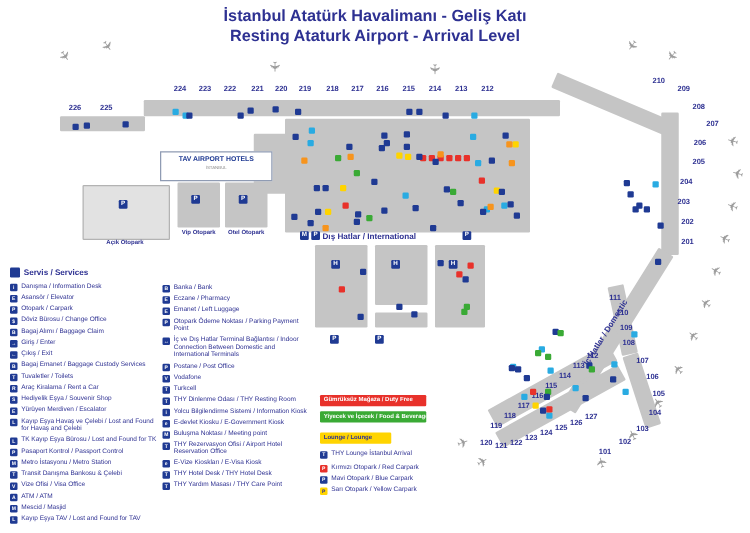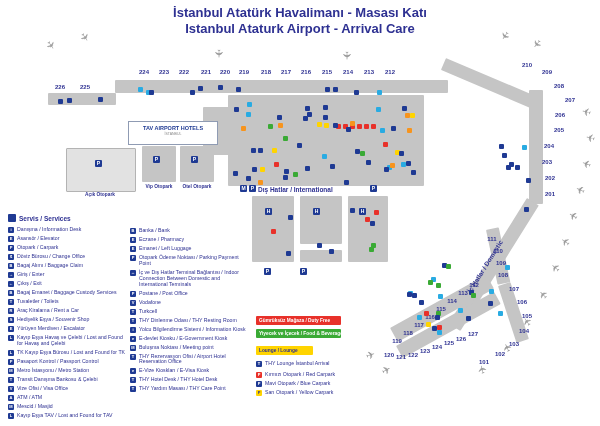--- a/index.html
+++ b/index.html
@@ -37,22 +37,22 @@
   .p-red{background:#e8312a;}
   .p-blue{background:#1f3a93;}
   .p-yellow{background:#ffd400;color:#2e3192;}
 </style>
 </head>
 <body>
 
 <div class="canvas">
 
   <div class="title">
-    <div>İstanbul Atatürk Havalimanı - Masası Katı</div>
-    <div>Istanbul Ataturk Airport - Arrival Care</div>
+    <div>İstanbul Atatürk Havalimanı - Geliş Katı</div>
+    <div>Resting Ataturk Airport - Arrival Level</div>
   </div>
 
   <div id="map-layer">
 
     <div class="bld" style="left:48px;top:93px;width:68px;height:12px"></div>
     <div class="bld" style="left:115px;top:80px;width:333px;height:13px"></div>
     <div class="bld" style="left:228px;top:95px;width:196px;height:91px"></div>
     <div class="bld" style="left:203px;top:107px;width:27px;height:48px"></div>
     <div class="bld" style="left:252px;top:196px;width:42px;height:66px"></div>
     <div class="bld" style="left:300px;top:196px;width:42px;height:48px"></div>

